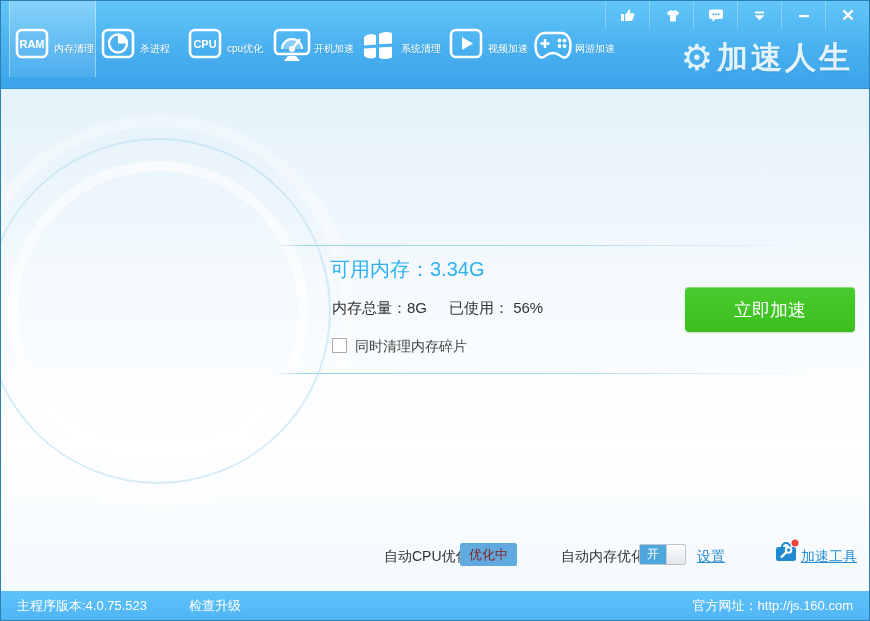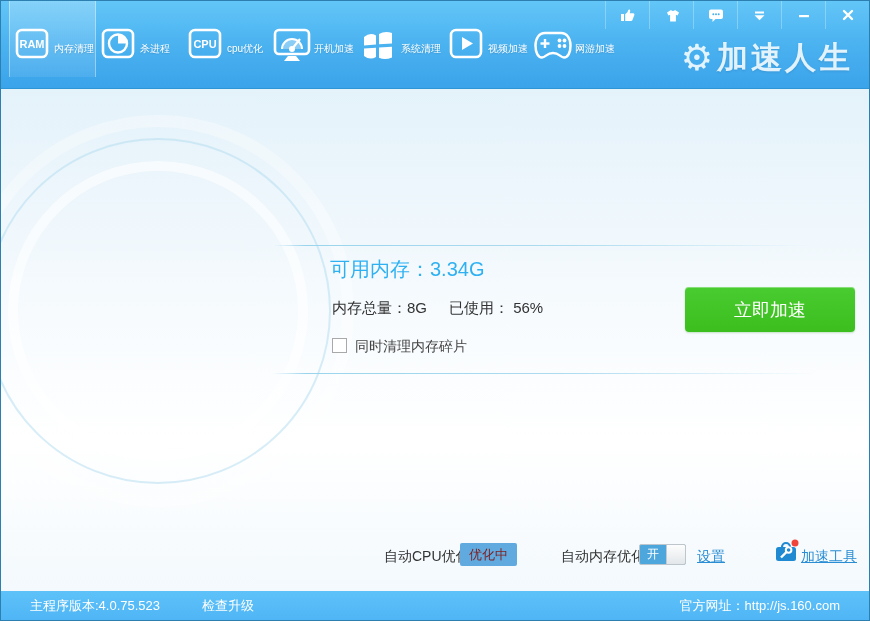--- a/index.html
+++ b/index.html
@@ -88,21 +88,21 @@
   .tg-knob { width:19px; height:19px; background:linear-gradient(180deg,#fdfdfd,#e3e7ea);
              border-left:1px solid #c3cad0; border-radius:0 1px 1px 0; }
   .link { position:absolute; font-size:14px; color:#2b8ed4; text-decoration:underline; cursor:pointer; }
   .lnk-settings { left:696px; top:459px; }
   .lnk-tools { left:800px; top:459px; }
   .toolbox { position:absolute; left:772px; top:450px; width:26px; height:26px; cursor:pointer; }
 
   
   .statusbar { position:absolute; left:0; right:0; bottom:0; height:29px;
                background:linear-gradient(180deg,#5ec2f9,#4fb5f5); color:#fff; font-size:13px;
-               display:flex; align-items:center; padding:0 29px; }
+               display:flex; align-items:center; padding:0 16px; }
   .sb-version { margin-right:42px; }
   .sb-update { cursor:pointer; }
   .sb-site { margin-left:auto; }
 </style>
 </head>
 <body>
 
 <div class="window">
 
   <div class="toolbar">

